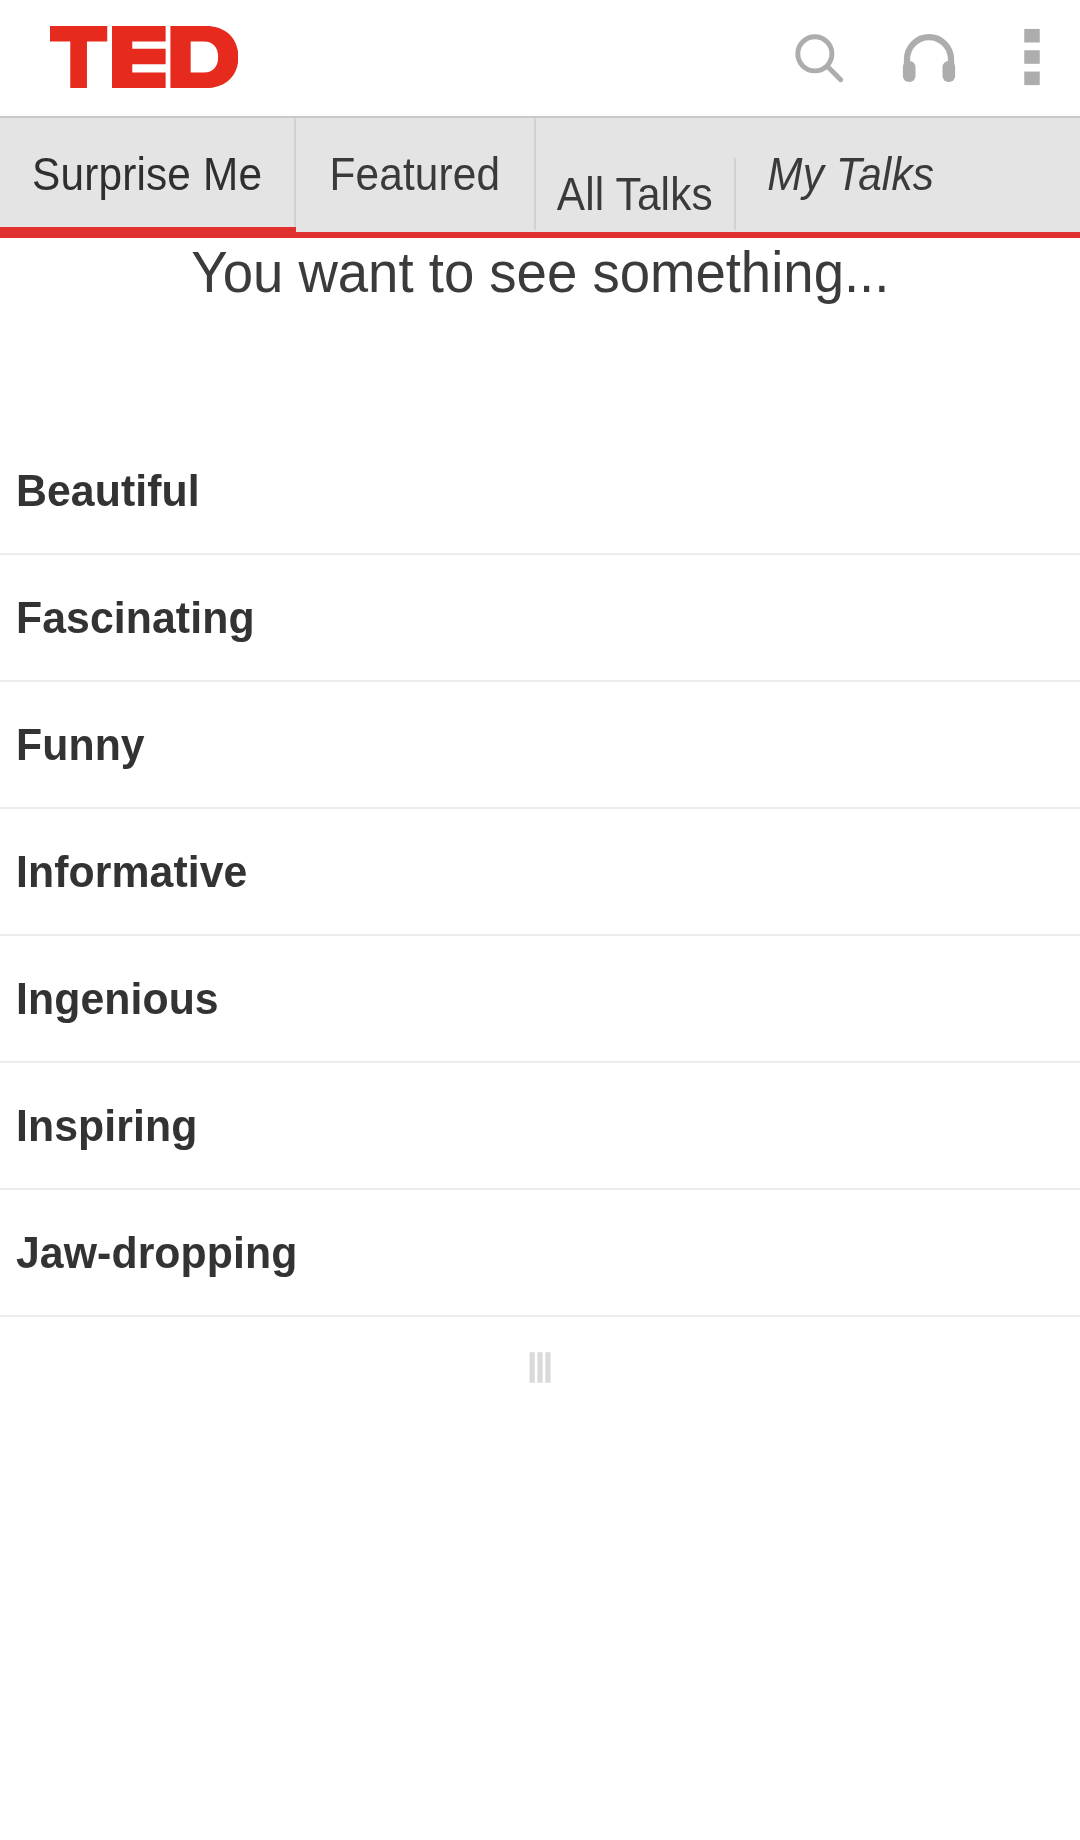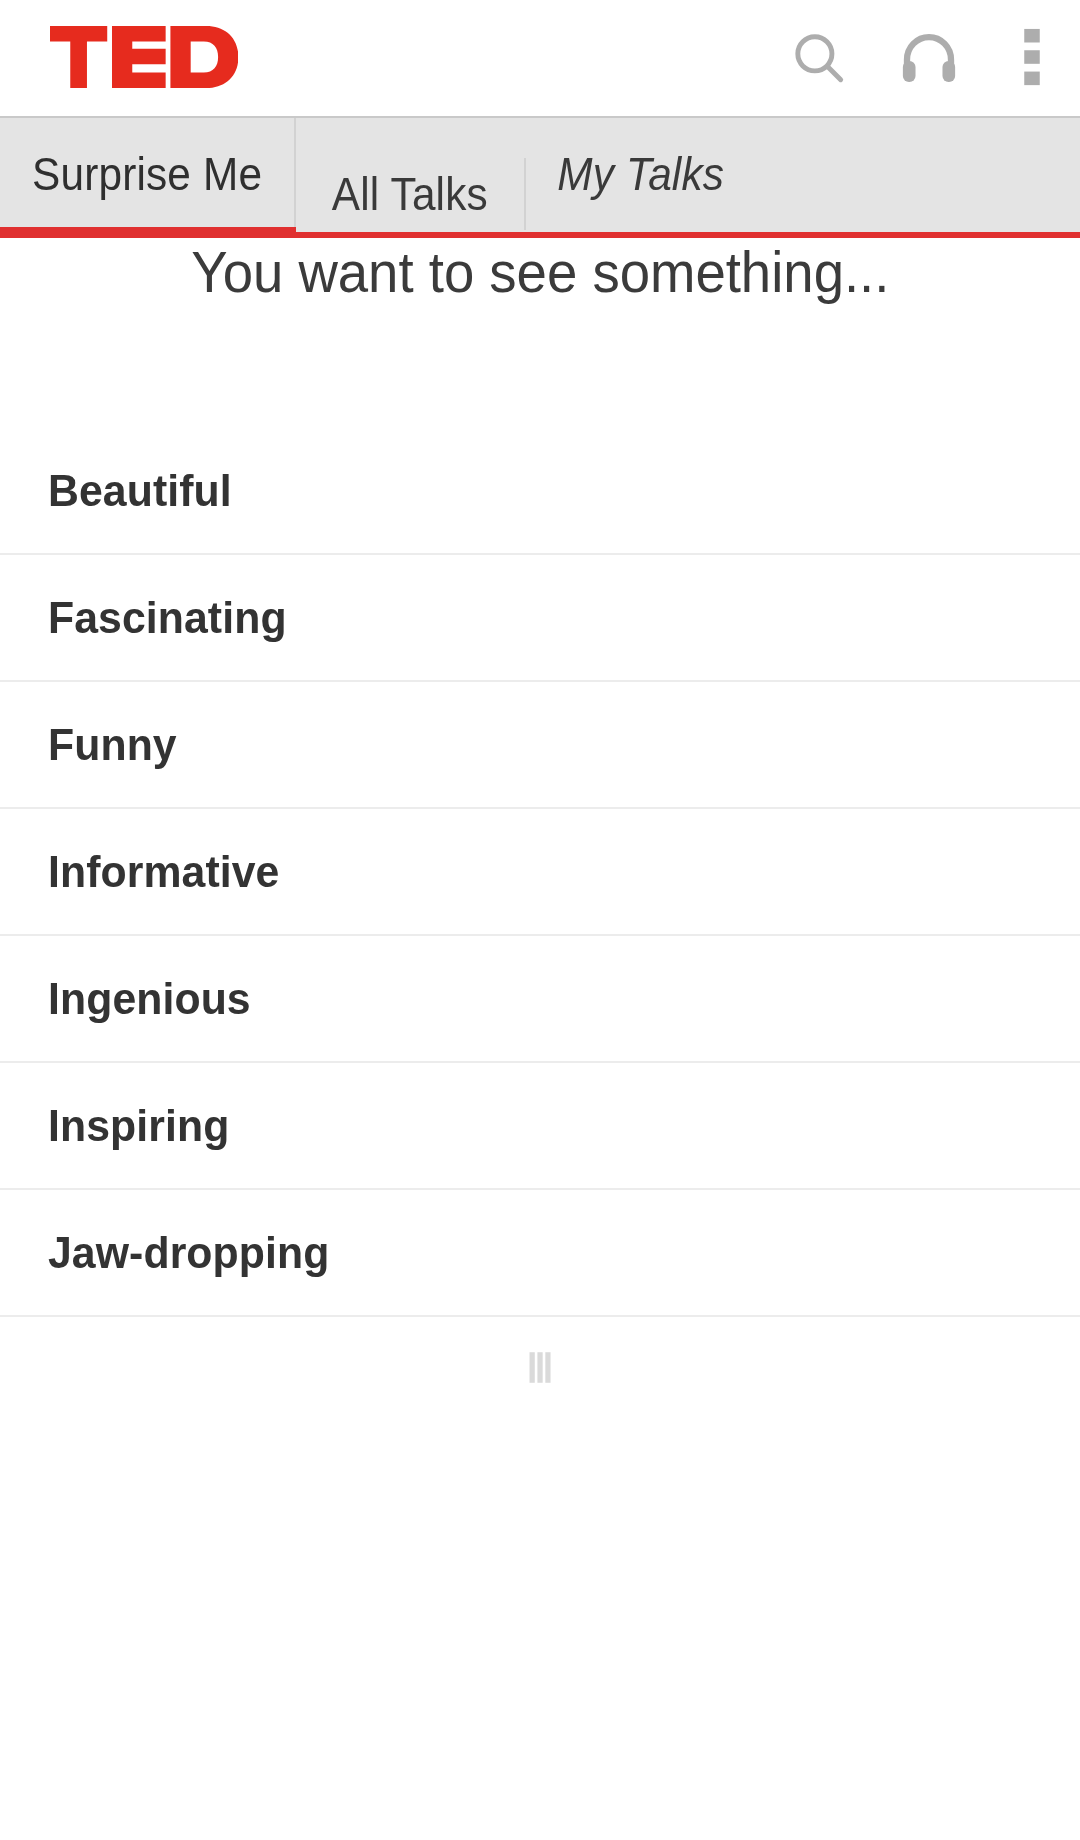--- a/index.html
+++ b/index.html
@@ -137,21 +137,21 @@
 
   
   .mood-list {
     background: #ffffff;
   }
   .mood-row {
     position: relative;
     height: 127px;
     display: flex;
     align-items: center;
-    padding-left: 48px;
+    padding-left: 16px;
     box-sizing: border-box;
     border-bottom: 2px solid #ececec;
     background: #ffffff;
   }
   .mood-label {
     font-family: "Liberation Sans Narrow", "Liberation Sans", sans-serif;
     font-size: 45px;
     font-weight: 700;
     color: #333333;
     letter-spacing: 0.1px;
@@ -232,22 +232,25 @@
     </div>
   </div>
 
   <div class="tabbar-wrap">
     <div class="tabstrip">
 
       <div class="tab active" style="width:296px;">
         <span class="tab-label">Surprise Me</span>
       </div>
 
-
-      <div class="tab" style="width:230px;margin-top:40px;">
+      <div class="tab" style="width:240px;">
+        <span class="tab-label">Featured</span>
+      </div>
+
+      <div class="tab" style="width:200px;margin-top:40px;">
         <span class="tab-label">All Talks</span>
       </div>
 
       <div class="tab" style="width:230px;font-style:italic;">
         <span class="tab-label">My Talks</span>
       </div>
 
     </div>
 
     <div class="tab-underline-base"></div>

